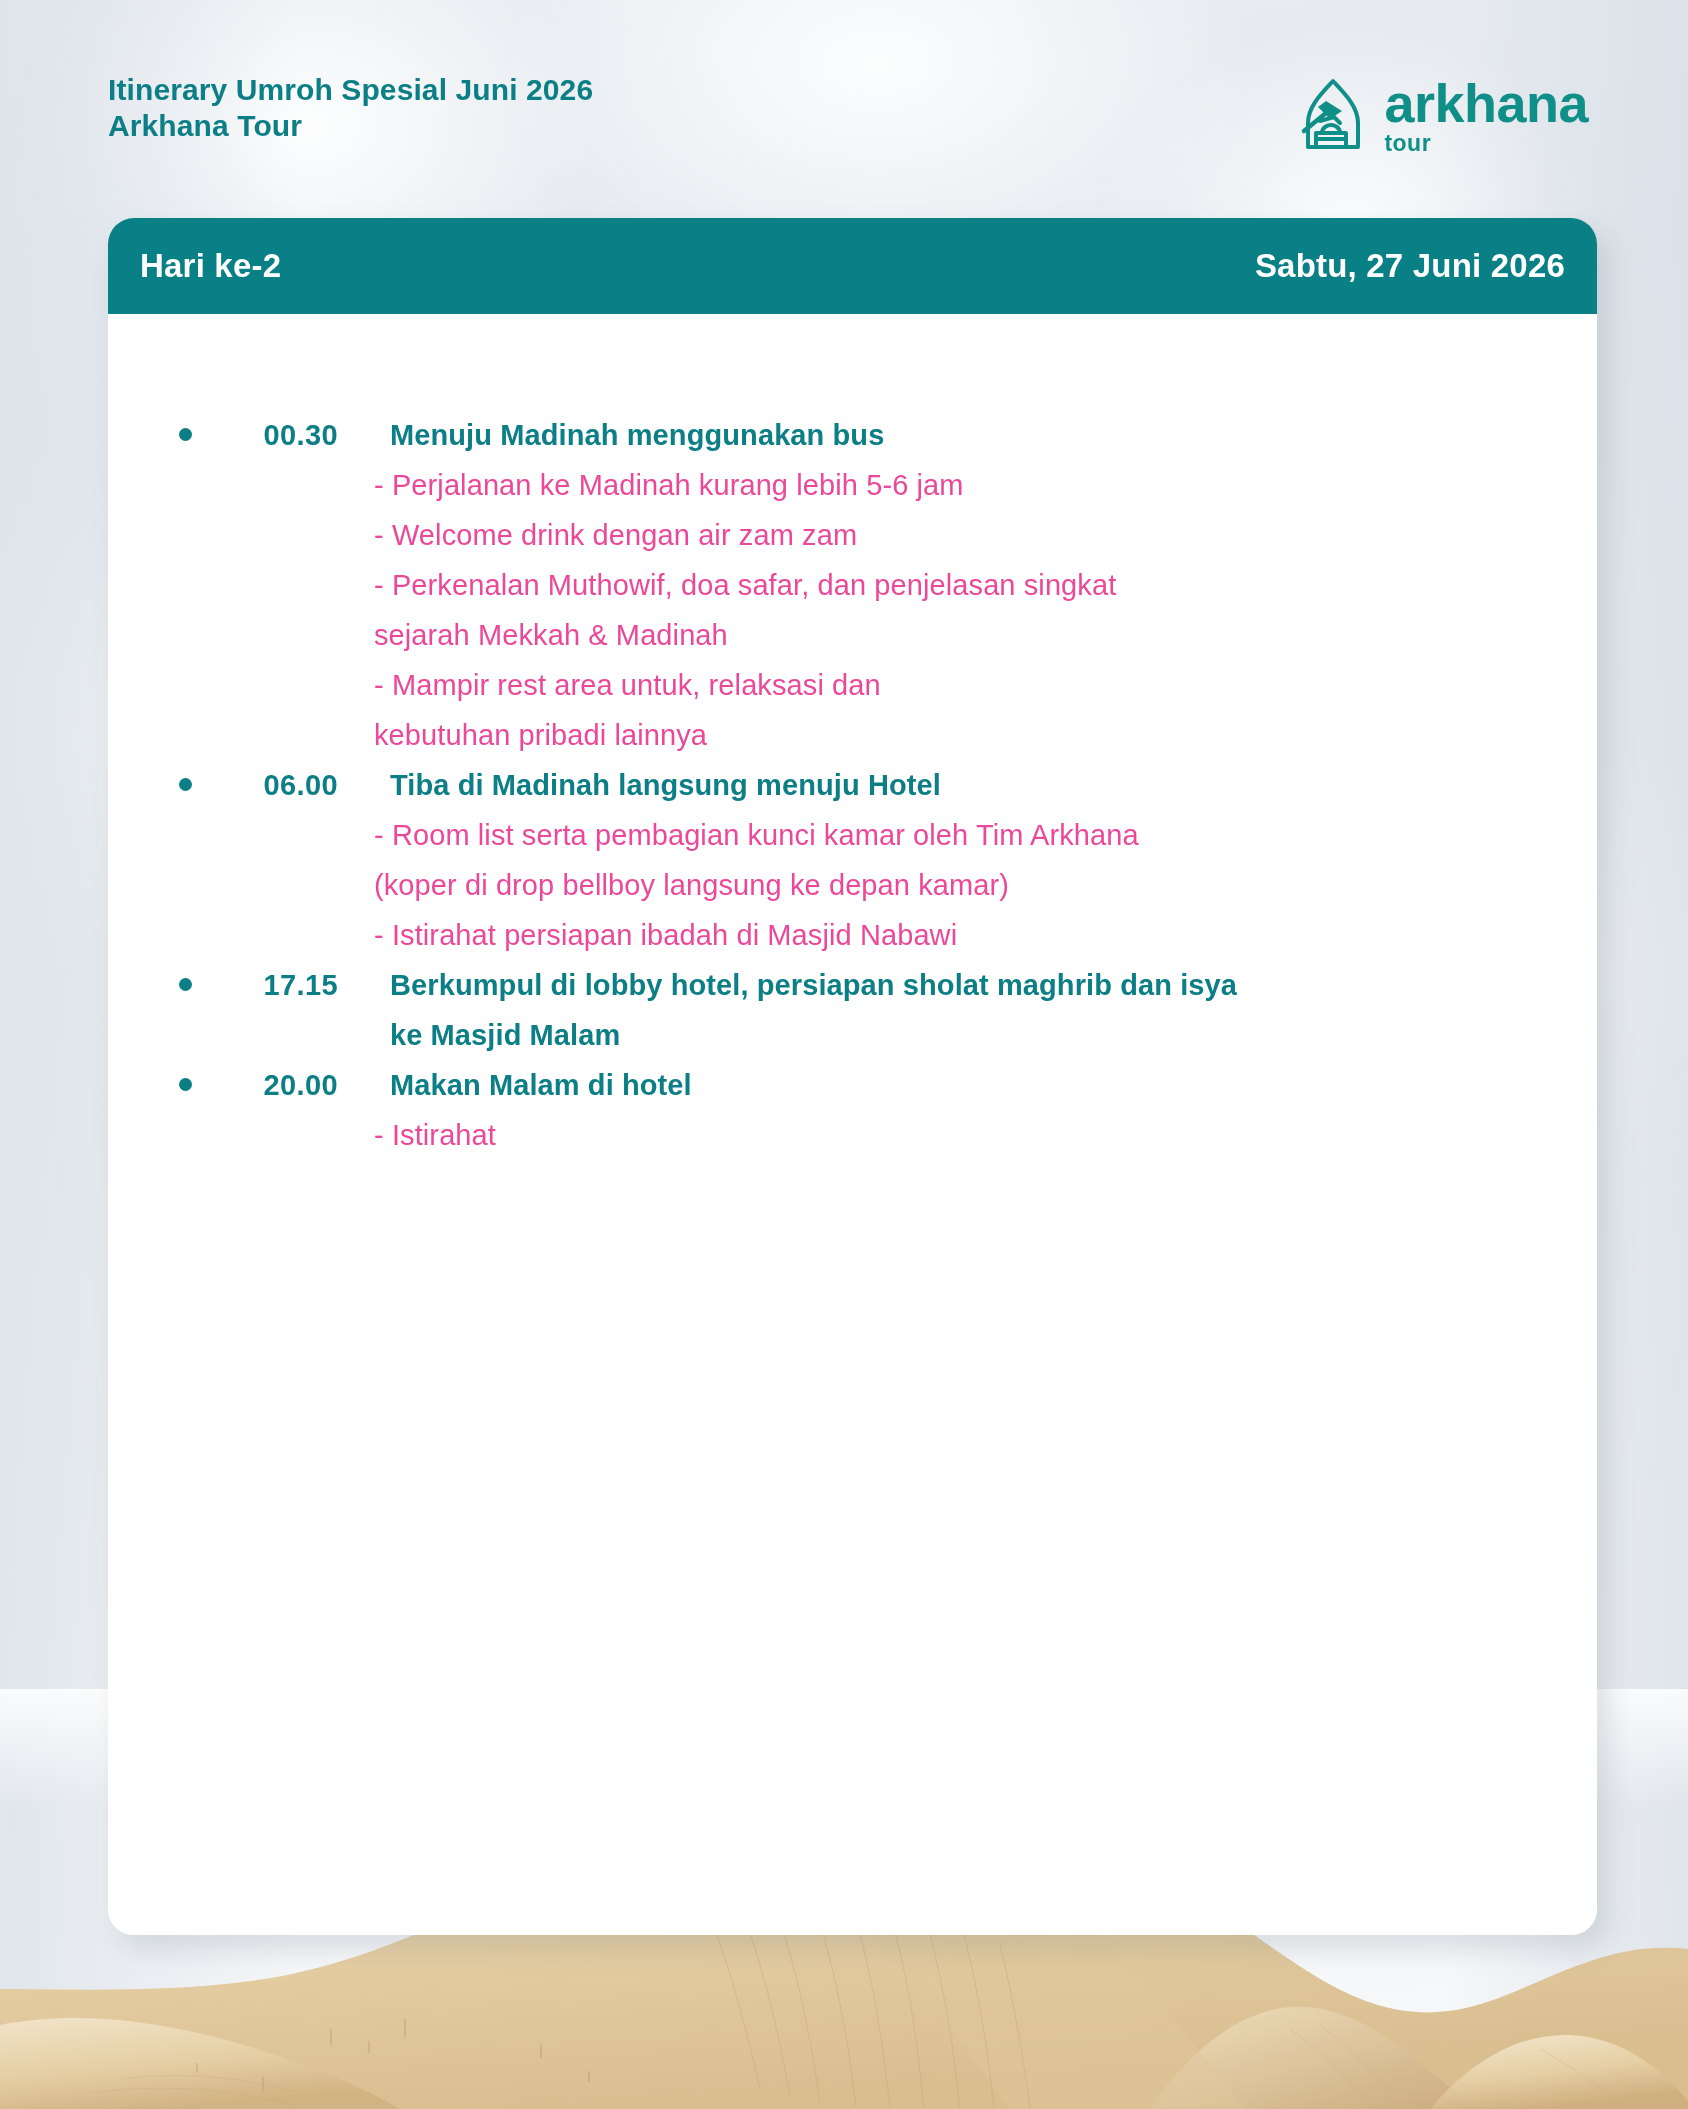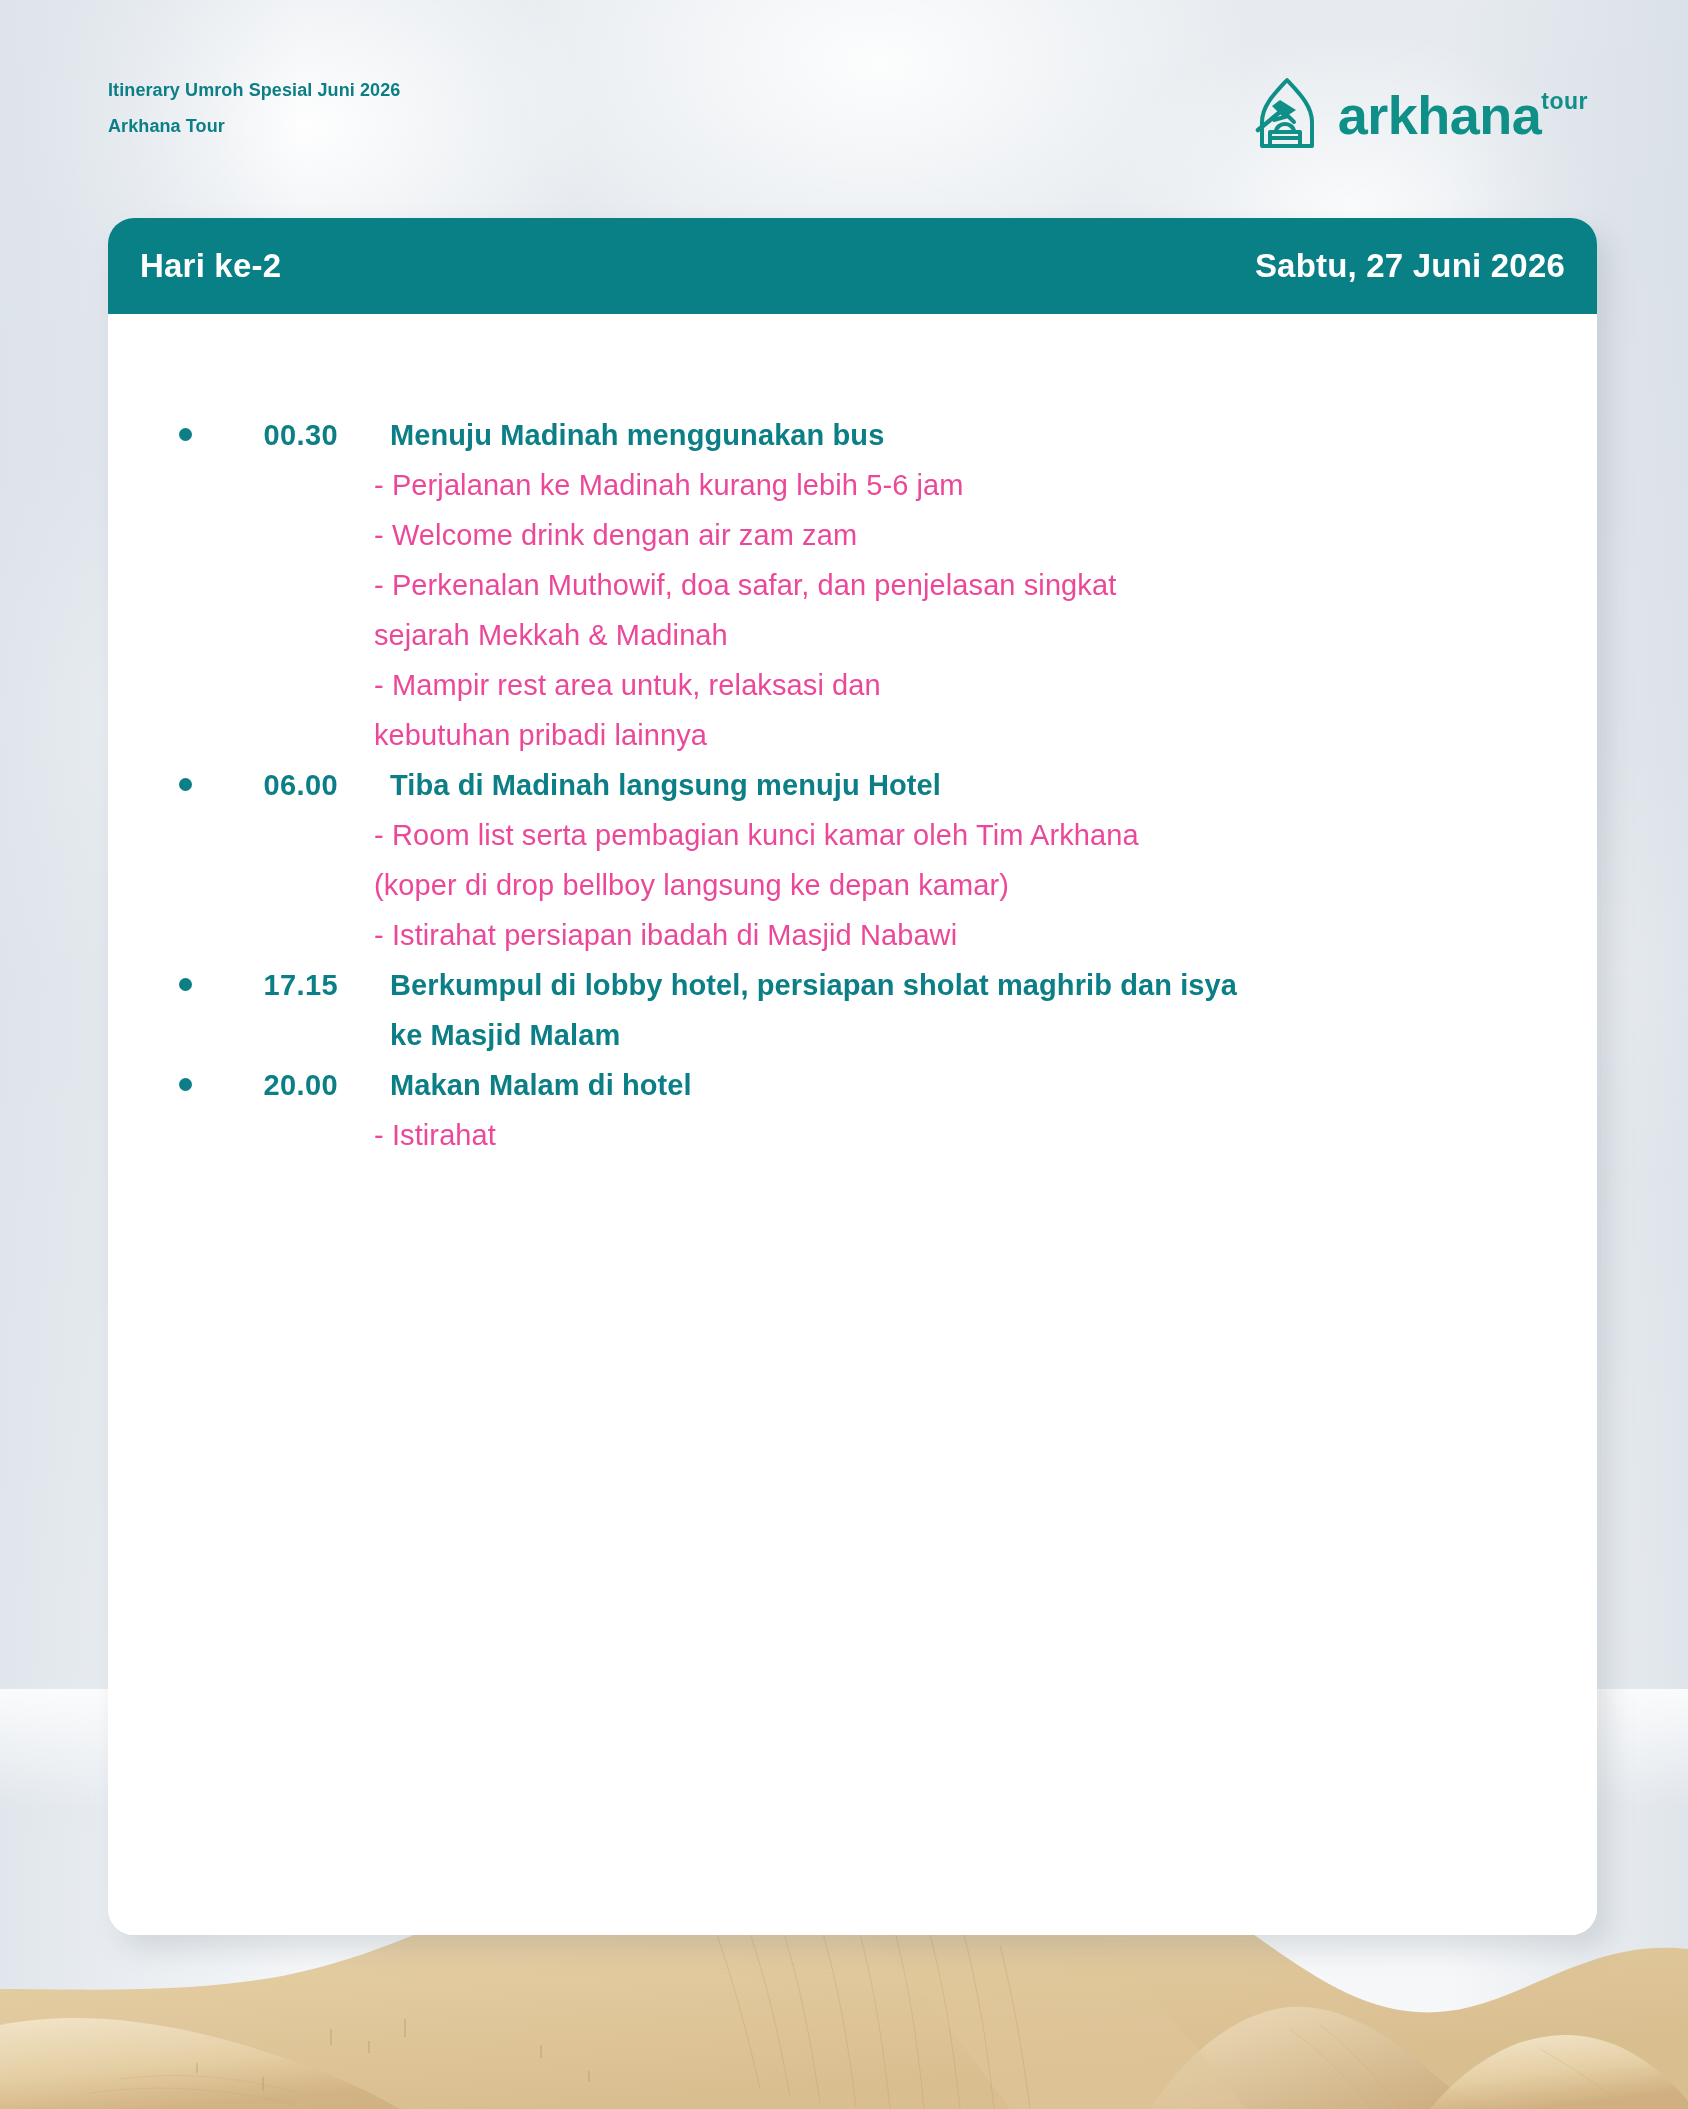--- a/index.html
+++ b/index.html
@@ -41,32 +41,32 @@
   .dunes { position:absolute; left:0; bottom:0; width:1688px; height:420px; }
   .dunes svg { display:block; width:100%; height:100%; }
 
   
   .page-header {
     position:absolute; left:108px; top:72px;
     width:1480px; height:110px;
   }
   .header-title {
     color:#0c7f86;
-    font-size:18px;
+    font-size:30px;
     font-weight:700;
     line-height:36px;
     letter-spacing:0.1px;
   }
 
   .brand-logo {
     position:absolute; right:0; top:4px;
     display:flex; align-items:center; gap:14px;
   }
   .brand-mark { width:74px; height:78px; flex:0 0 auto; }
-  .brand-words { display:flex; flex-direction:row; line-height:1; }
+  .brand-words { display:flex; flex-direction:column; line-height:1; }
   .brand-name {
     color:#0f8f87;
     font-size:54px;
     font-weight:700;
     letter-spacing:-0.5px;
   }
   .brand-sub {
     color:#0f8f87;
     font-size:23px;
     font-weight:600;

